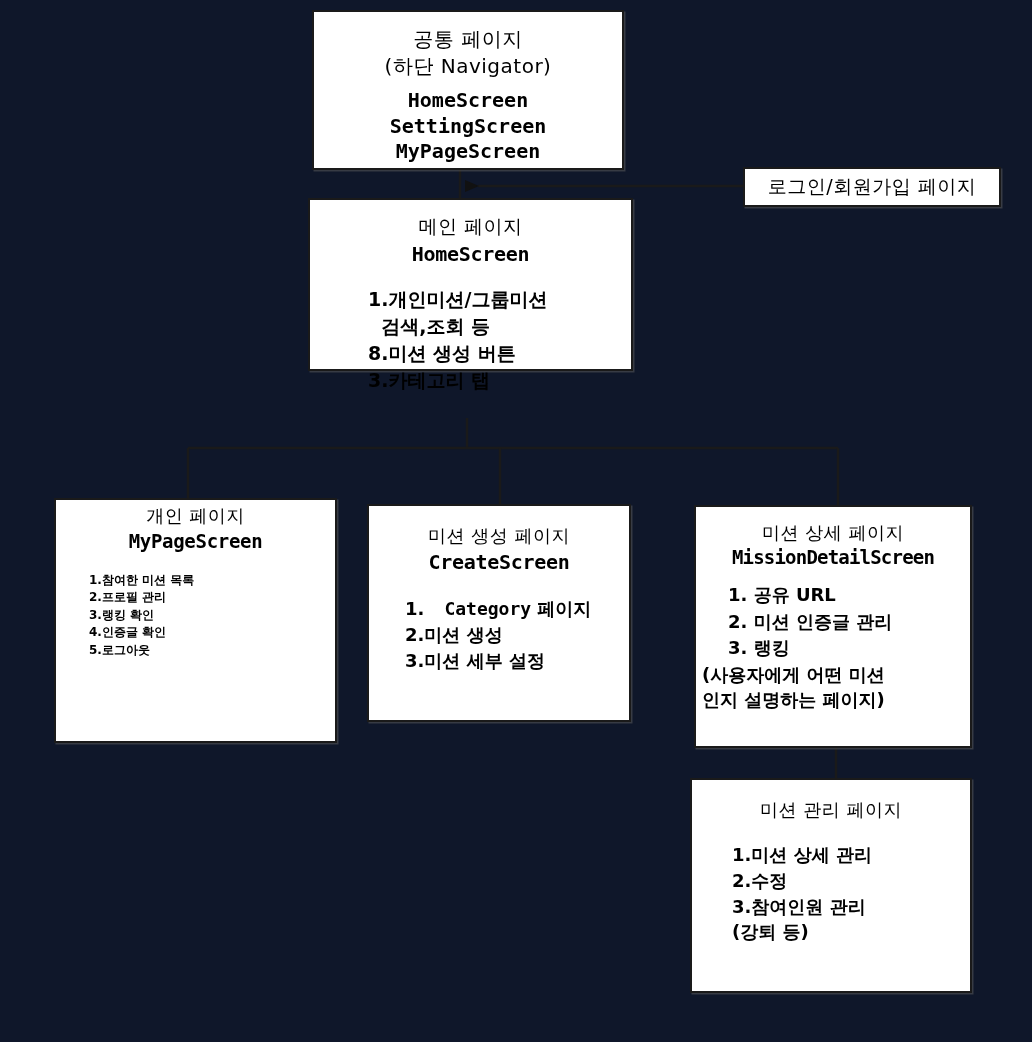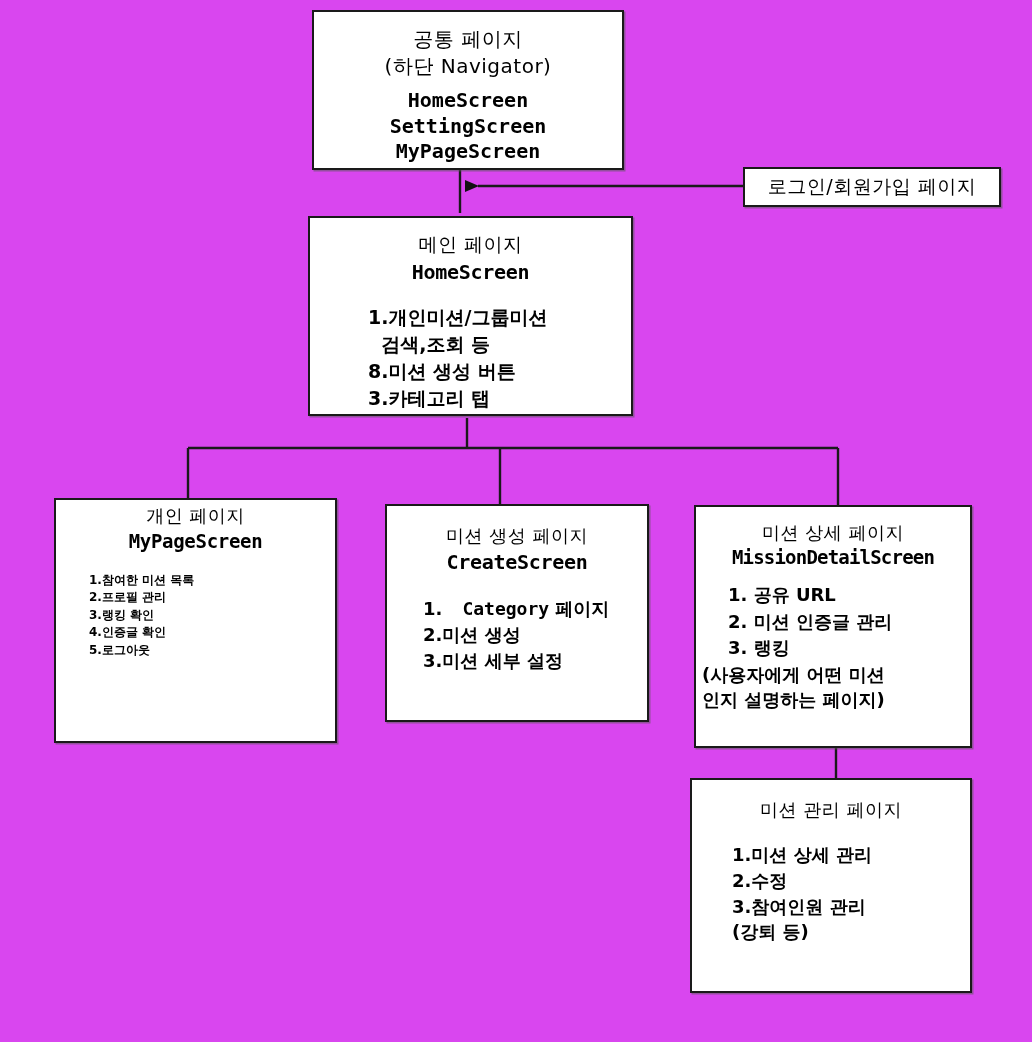--- a/index.html
+++ b/index.html
@@ -8,21 +8,21 @@
     padding: 0;
     background: #ffffff;
   }
   body {
     font-family: "DejaVu Sans", sans-serif;
   }
   #canvas {
     position: relative;
     width: 1032px;
     height: 1042px;
-    background: #d946ef;
+    background: #0f172a;
     overflow: hidden;
   }
   svg.lines {
     position: absolute;
     left: 0;
     top: 0;
     width: 1032px;
     height: 1042px;
     pointer-events: none;
   }
@@ -79,41 +79,41 @@
   #node-common .title-ko.line2 { font-size: 20px; }
   #node-common .subtitle-block { font-size: 20px; margin-top: 8px; }
 
   #node-login {
     left: 743px; top: 167px; width: 258px; height: 40px;
     display: flex; align-items: center; justify-content: center;
   }
   #node-login .title-ko { font-size: 19px; }
 
   #node-home {
-    left: 308px; top: 216px; width: 325px; height: 200px;
+    left: 308px; top: 198px; width: 325px; height: 173px;
     padding-top: 14px;
   }
   #node-home .title-ko { font-size: 19px; }
   #node-home .title-en { font-size: 20px; margin-top: 2px; }
   #node-home ol.items {
     margin: 20px 0 0 58px; font-size: 19px; line-height: 1.42;
   }
 
   #node-mypage {
     left: 54px; top: 498px; width: 283px; height: 245px;
     padding-top: 4px;
   }
   #node-mypage .title-ko { font-size: 18px; }
   #node-mypage .title-en { font-size: 19px; margin-top: 2px; }
   #node-mypage ol.items {
     margin: 20px 0 0 33px; font-size: 12px; line-height: 1.45;
   }
 
   #node-create {
-    left: 385px; top: 504px; width: 264px; height: 218px;
+    left: 367px; top: 504px; width: 264px; height: 218px;
     padding-top: 18px;
   }
   #node-create .title-ko { font-size: 18px; }
   #node-create .title-en { font-size: 20px; margin-top: 2px; }
   #node-create ol.items {
     margin: 22px 0 0 36px; font-size: 18px; line-height: 1.45;
   }
   #node-create ol.items li .mono {
     font-family: "DejaVu Sans Mono", monospace; font-weight: bold; font-size: 18px; margin-left: 20px;
   }

